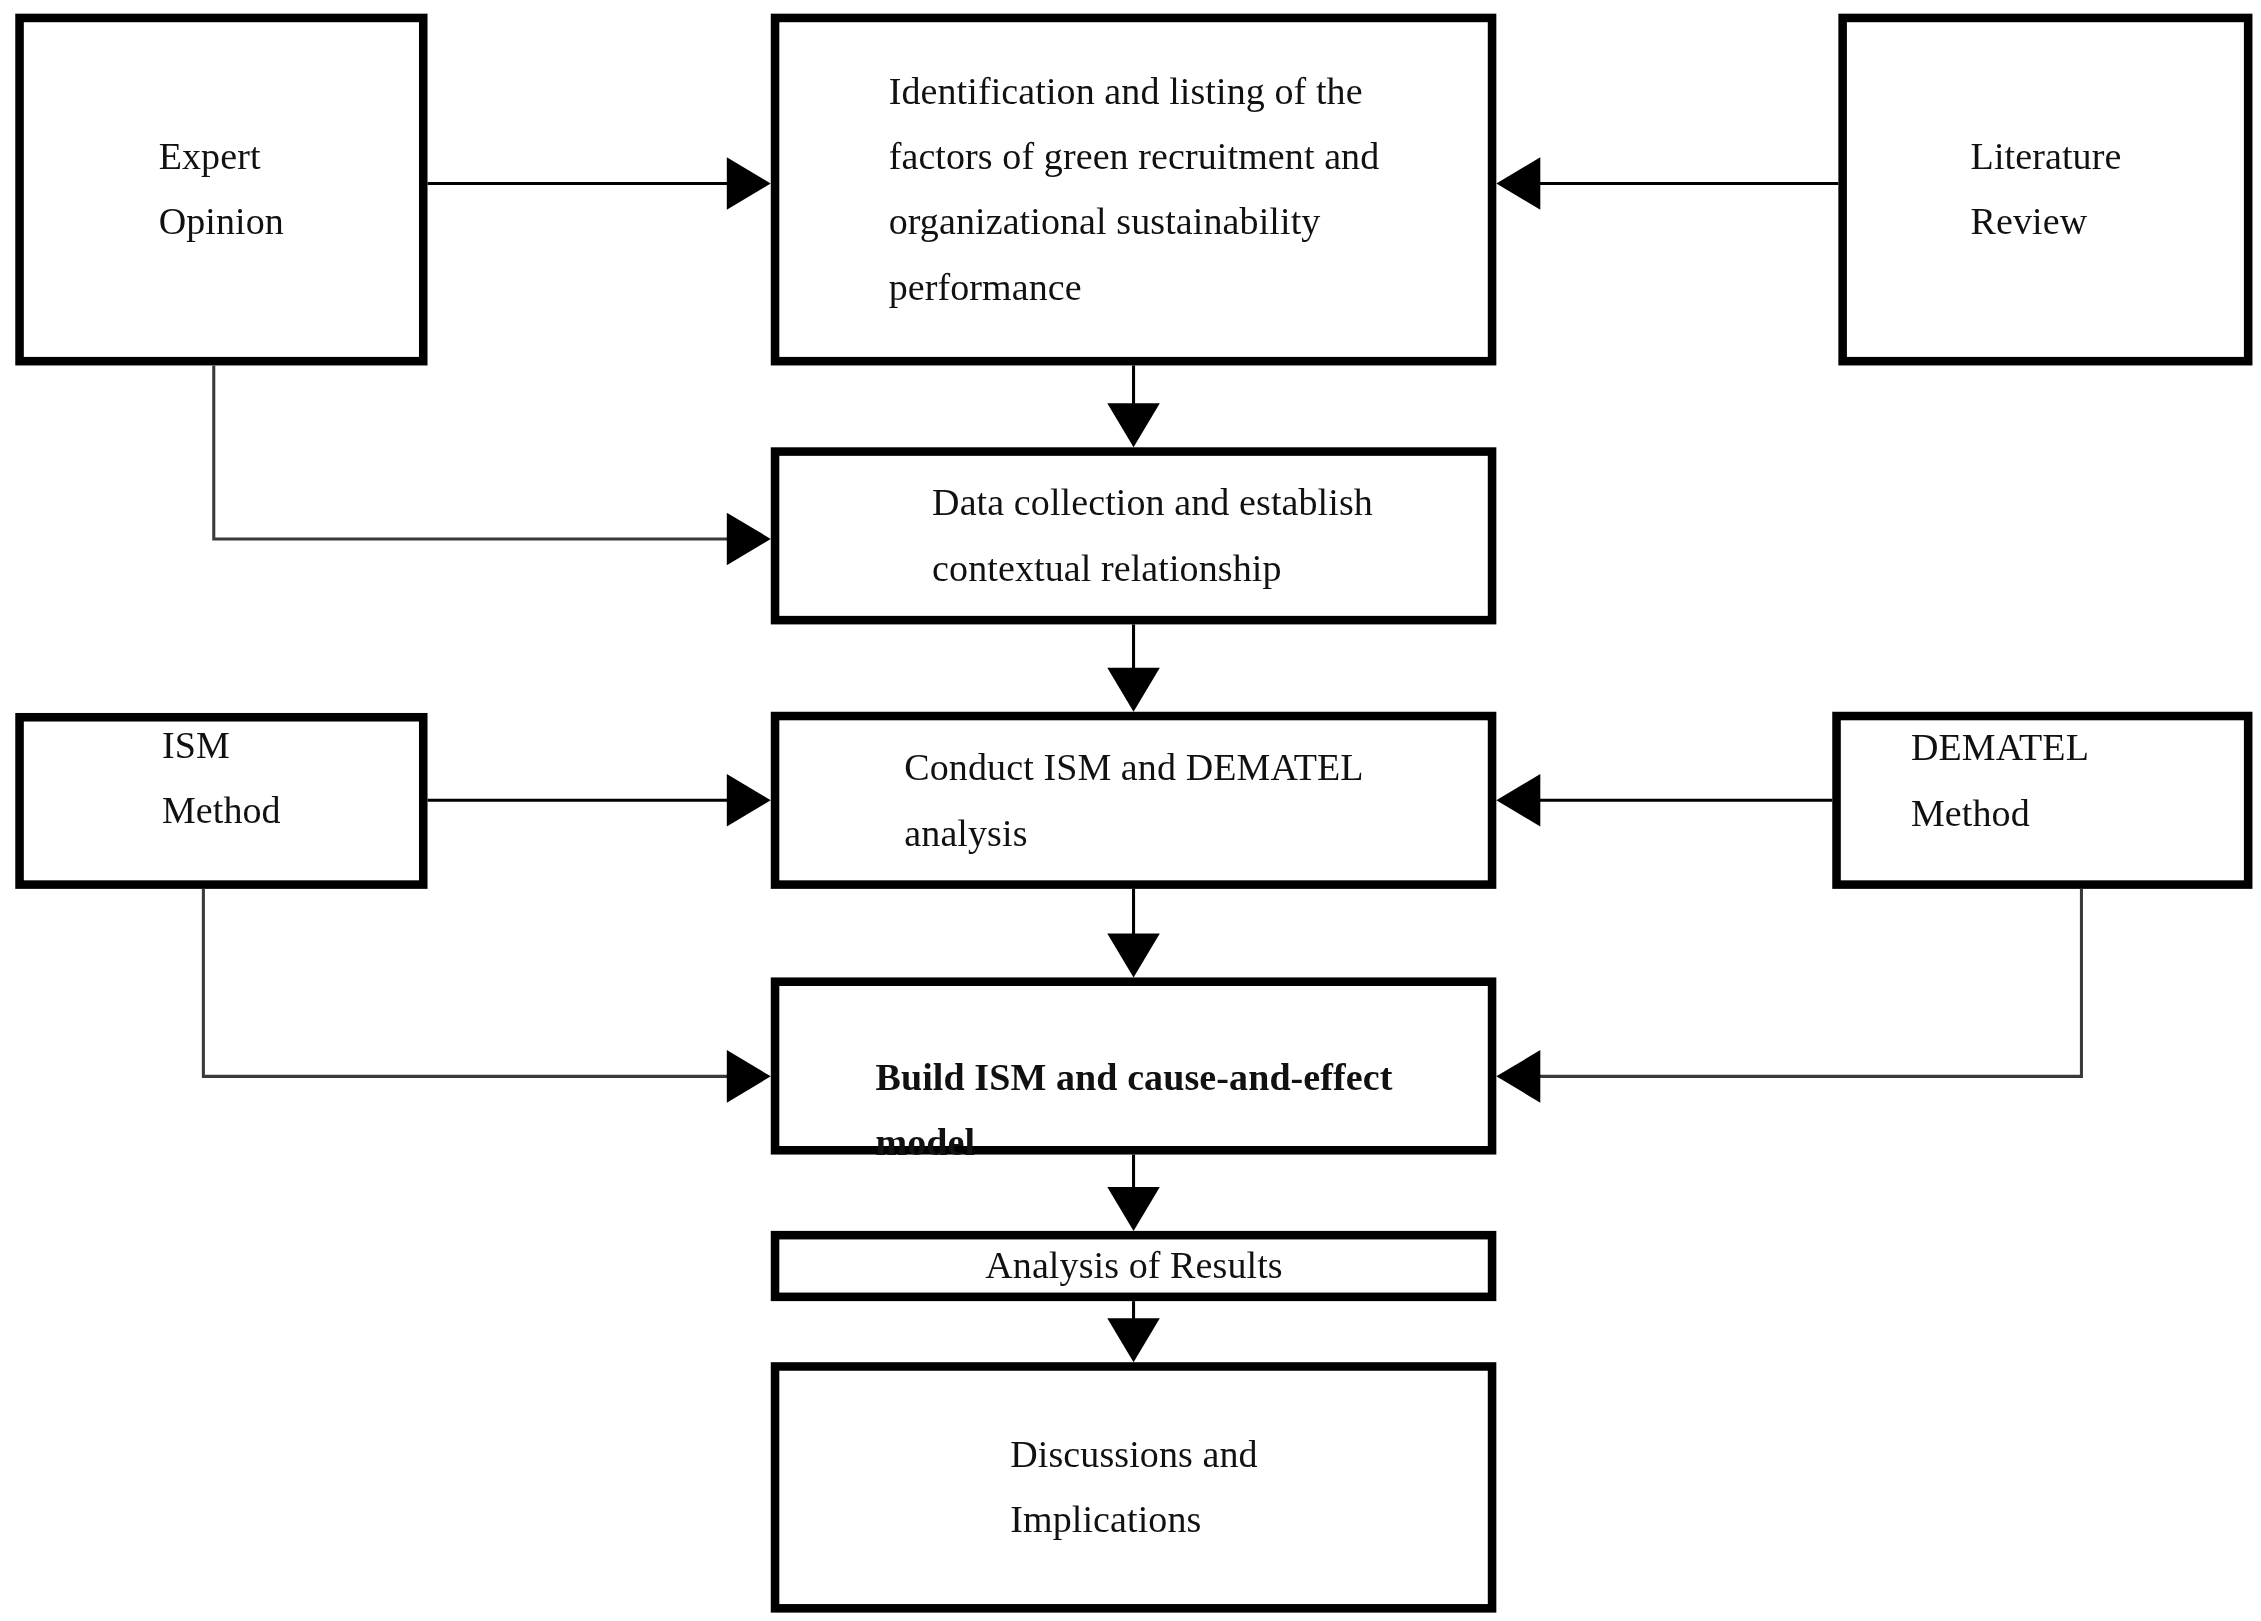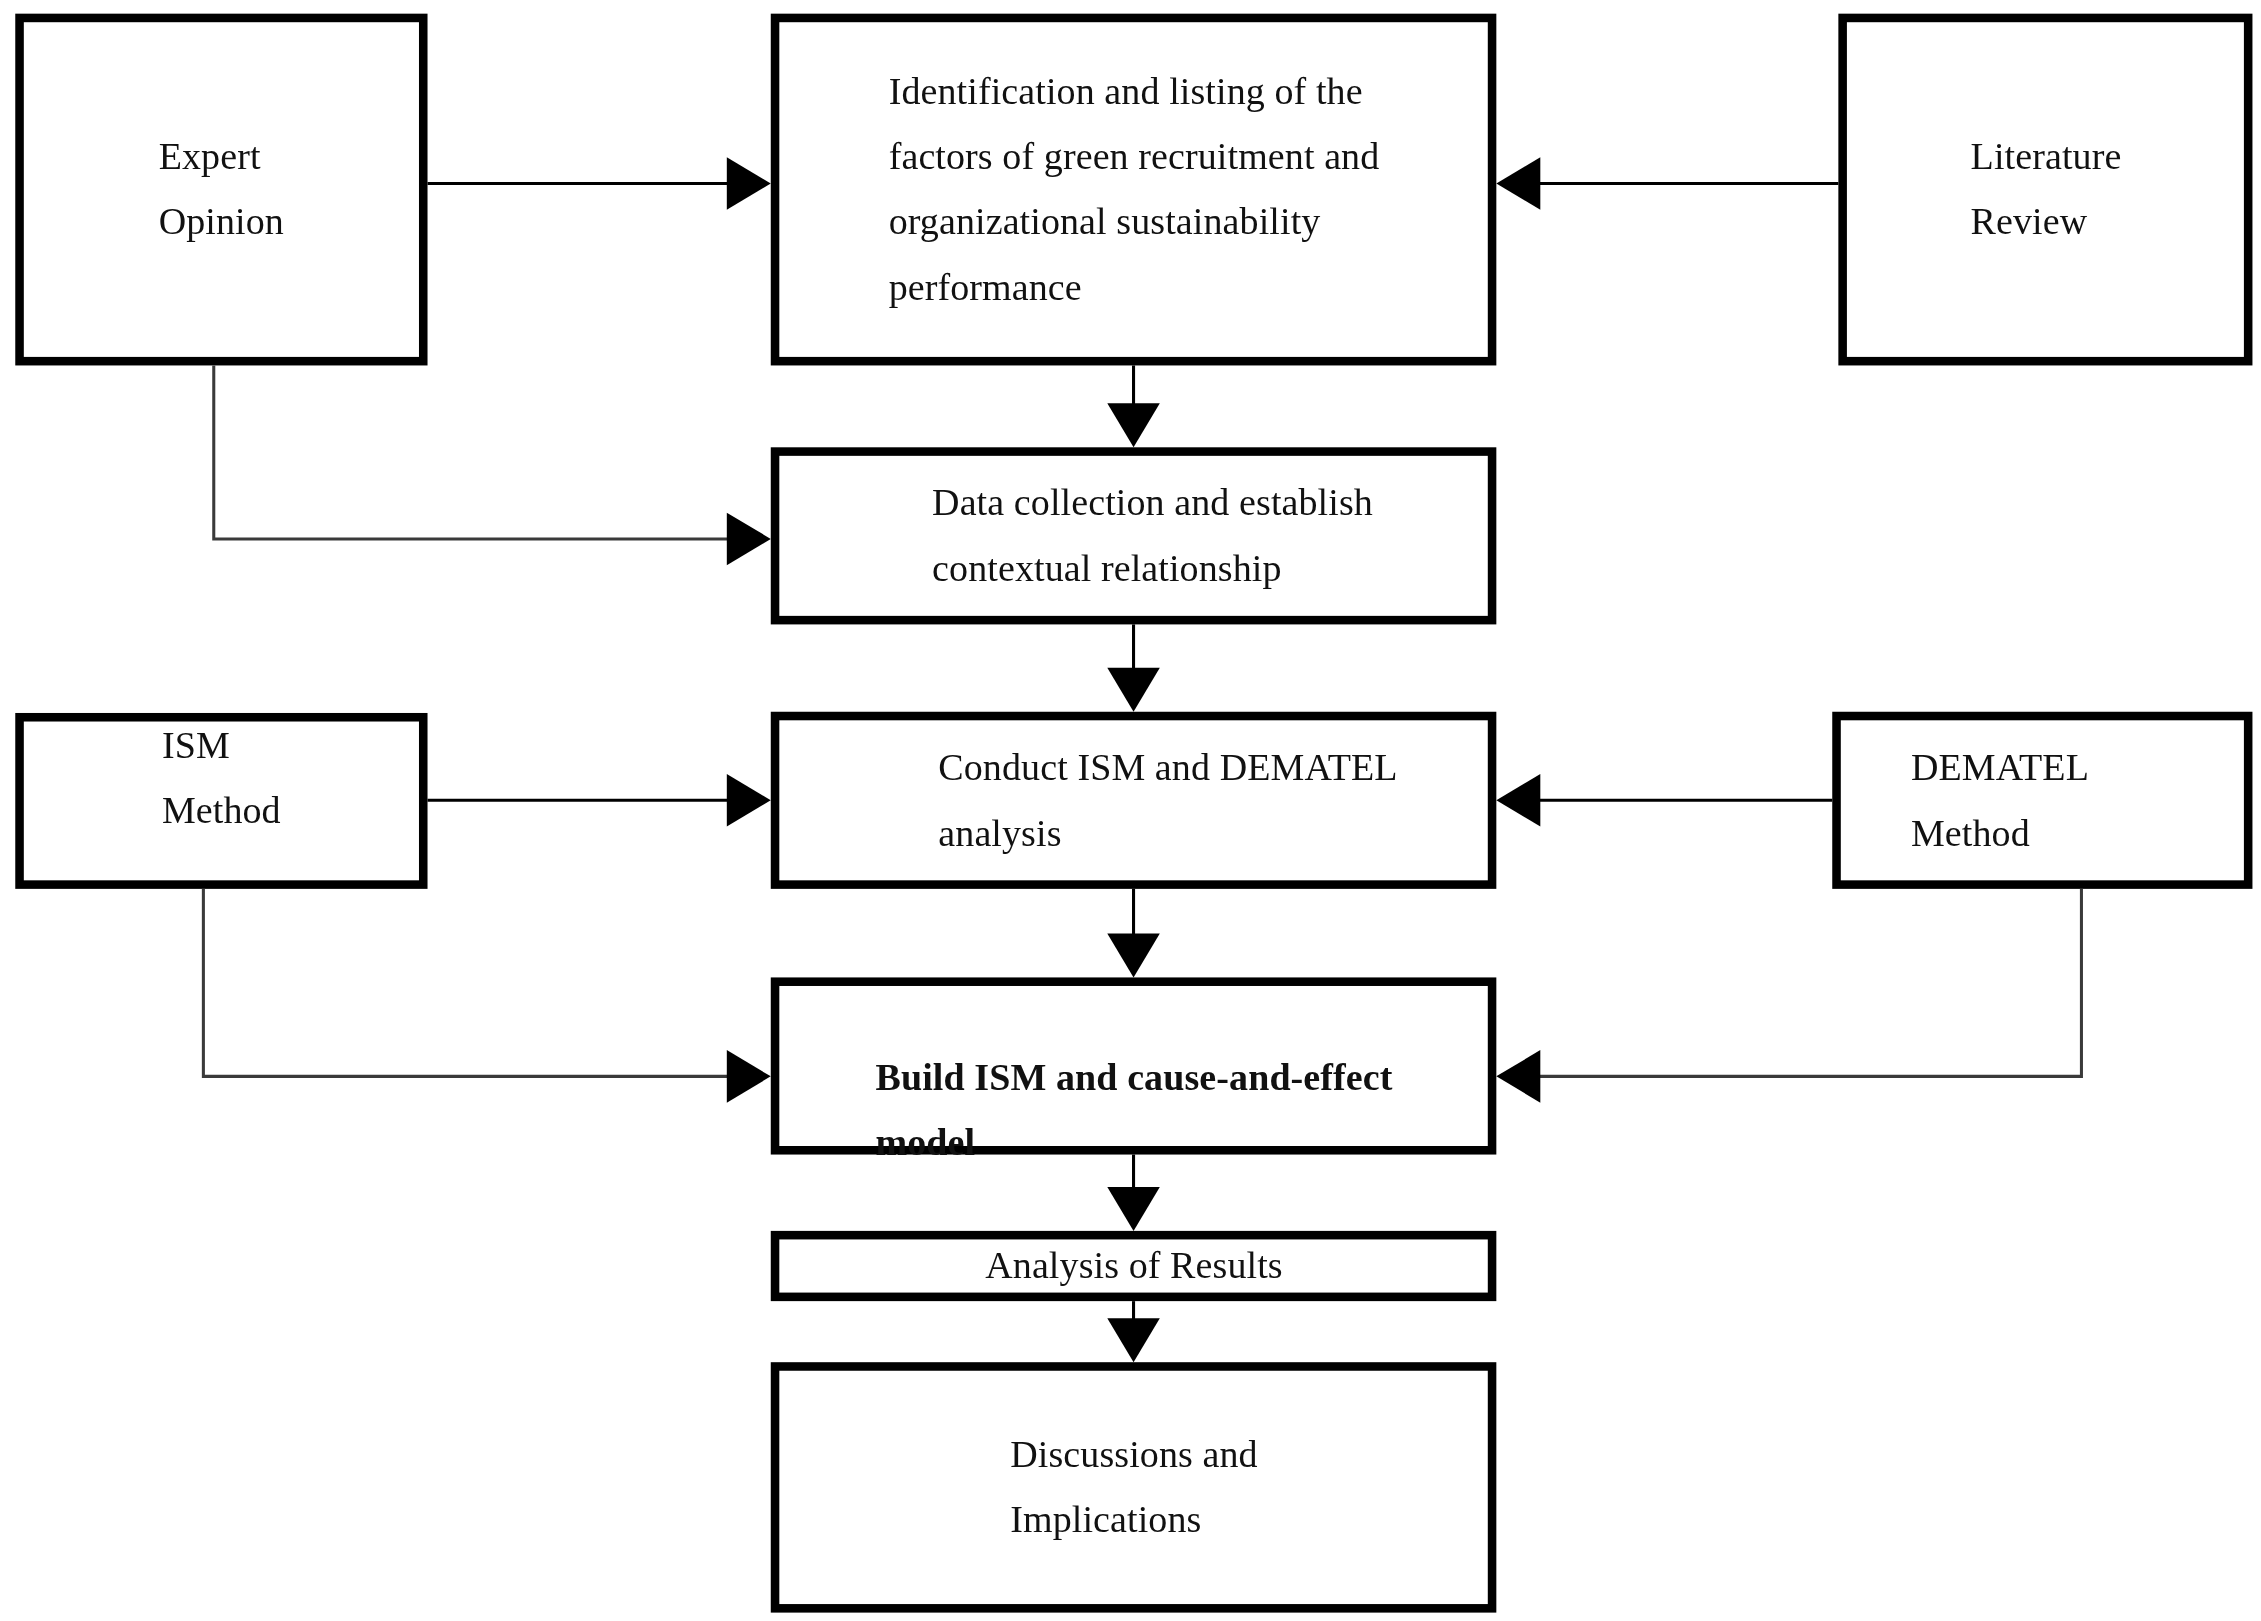--- a/index.html
+++ b/index.html
@@ -158,24 +158,24 @@
 
   <div class="node-label" style="left:1839px; top:13.4px; width:414px; height:352px;">Literature
 Review</div>
 
   <div class="node-label" style="left:771px; top:447px; width:726px; height:177px;padding-left:37px;">Data collection and establish
 contextual relationship</div>
 
   <div class="node-label" style="left:15.3px; top:690px; width:412px; height:176px;">ISM
 Method</div>
 
-  <div class="node-label" style="left:771px; top:712px; width:726px; height:177px;margin-left:34px;">Conduct ISM and DEMATEL
+  <div class="node-label" style="left:771px; top:712px; width:726px; height:177px;">Conduct ISM and DEMATEL
 analysis</div>
 
-  <div class="node-label" style="left:1832px; top:712px; width:336px; height:177px;">DEMATEL
+  <div class="node-label" style="left:1832px; top:692px; width:336px; height:177px;">DEMATEL
 Method</div>
 
   <div class="node-label" style="left:771px; top:1003px; width:726px; height:214px;font-weight:bold;">Build ISM and cause-and-effect
 model</div>
 
   <div class="node-label" style="left:771px; top:1362px; width:726px; height:250px;">Discussions and
 Implications</div>
 
   <div class="node-label" style="left:771px; top:1231px; width:726px; height:70px;">Analysis of Results</div>
 

